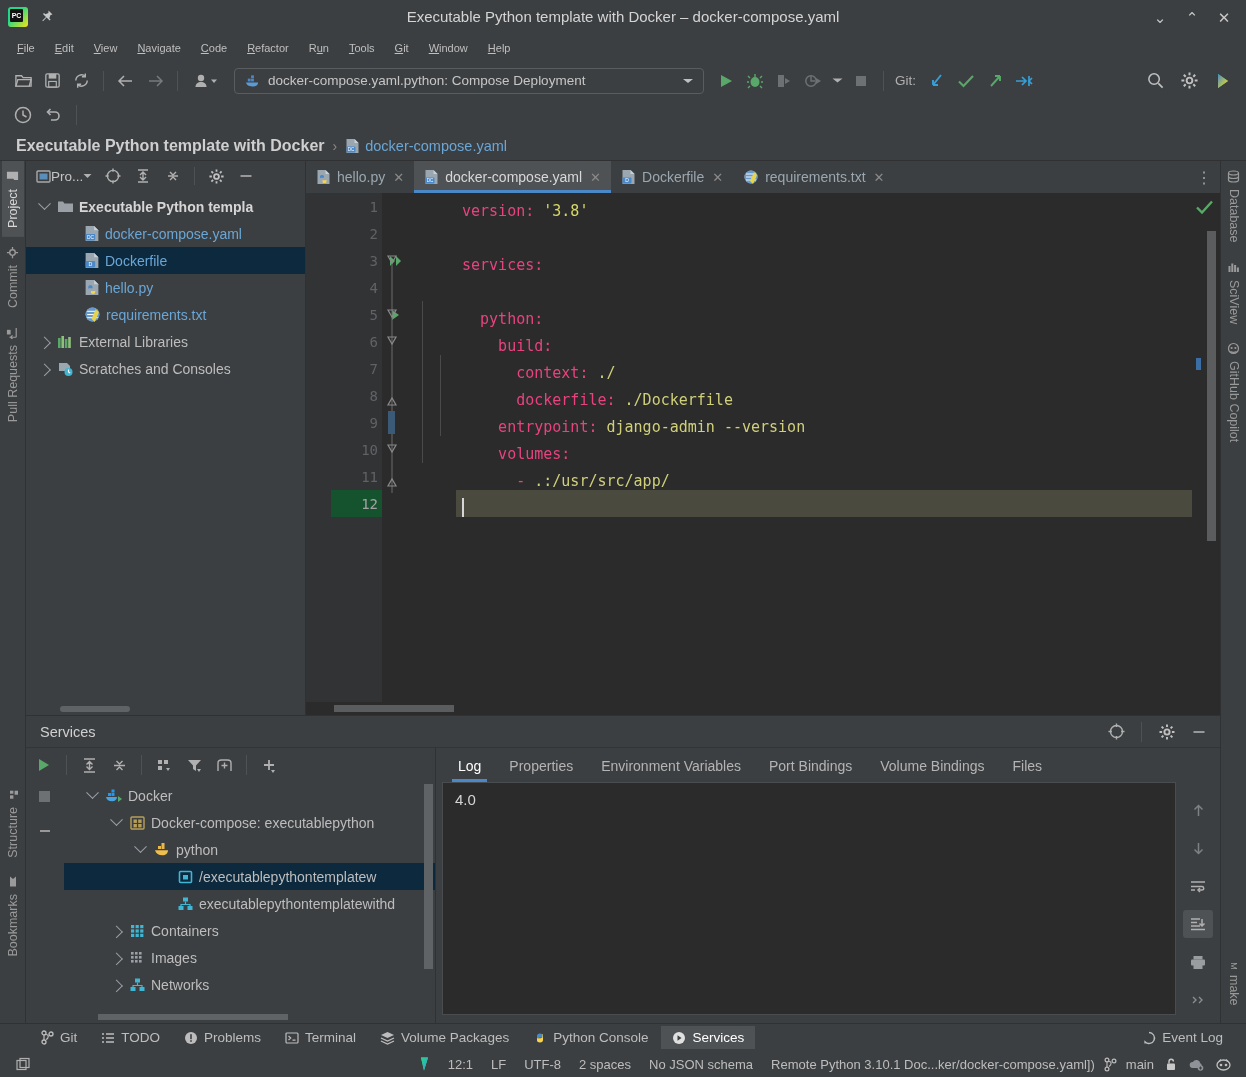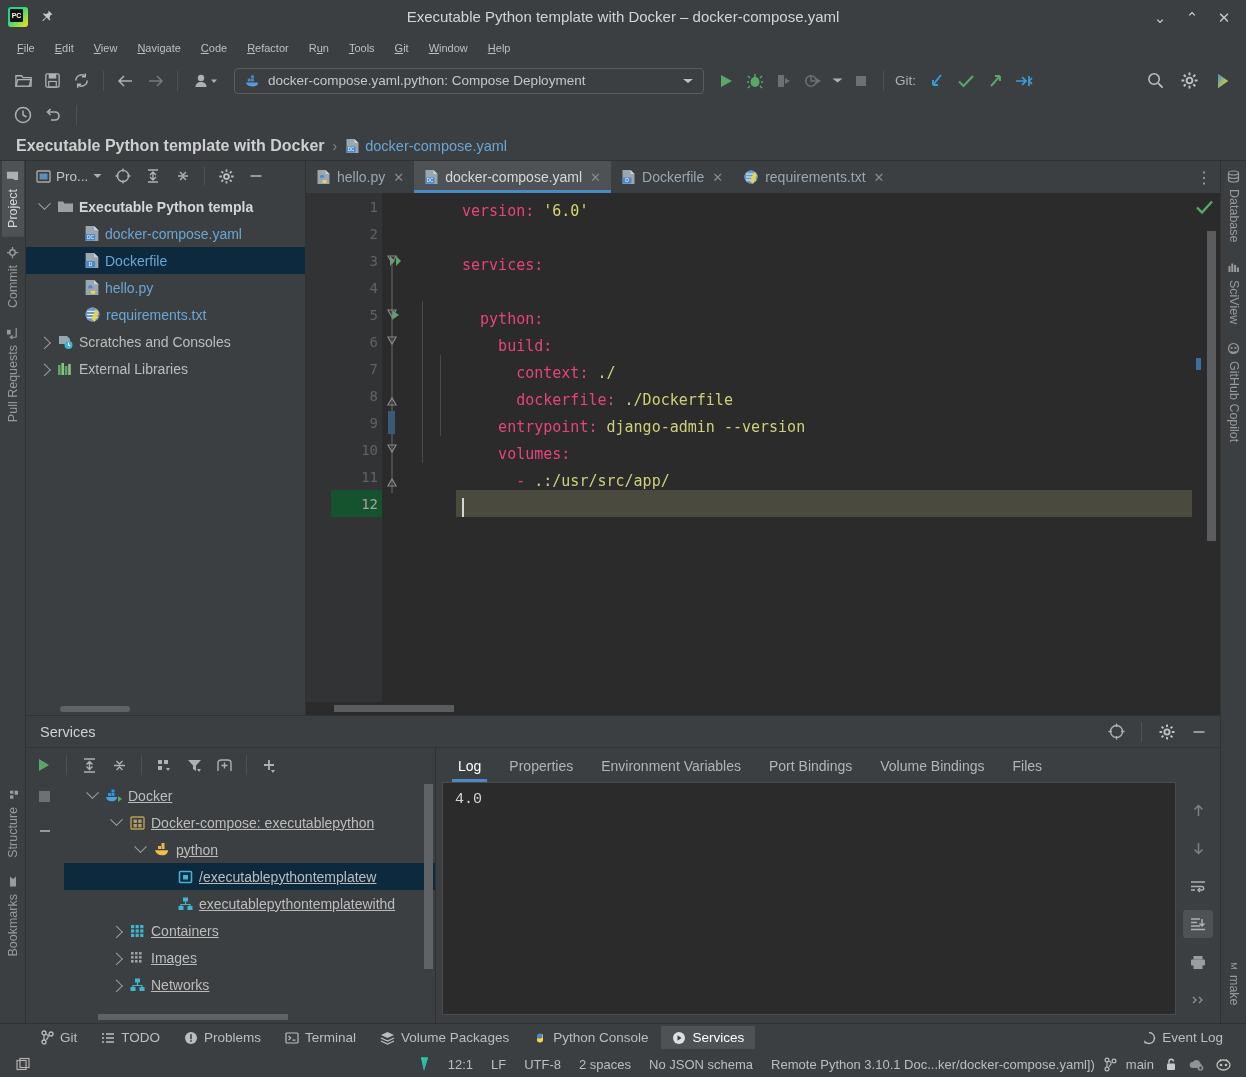--- a/index.html
+++ b/index.html
@@ -77,21 +77,21 @@
   .vtab.active { background: #4e5254; color: #d8d8d8; }
   .vtab.rot-r { writing-mode: vertical-rl; transform: none; }
 
   .workarea { flex: 1 1 auto; display: flex; flex-direction: column; min-width: 0; }
   .upper { flex: 1 1 auto; display: flex; min-height: 0; }
 
   
   .projpanel { width: 280px; background: #3c3f41; display: flex; flex-direction: column;
     flex: 0 0 280px; border-right: 1px solid #2f3133;}
   .pp-header { height: 30px; display: flex; align-items: center; gap: 4px; padding: 0 6px; }
-  .pp-title { display: flex; align-items: center; gap: 5px; font-size: 13.5px; color: #c4c4c4;
+  .pp-title { display: flex; align-items: center; font-size: 13.5px; color: #c4c4c4;
     padding: 2px 4px;}
   .pp-sep { width: 1px; height: 18px; background: #4f5254; margin: 0 4px; }
   .pp-tree { flex: 1 1 auto; overflow: hidden; padding-top: 2px; position: relative;}
   .tnode { height: 27px; display: flex; align-items: center; gap: 5px; padding-right: 4px;
     white-space: nowrap; font-size: 14px; color: #a9b3bd;}
   .tnode.sel { background: #0d293e; }
   .tw { width: 16px; display: flex; align-items: center; justify-content: center; flex: 0 0 16px;}
   .chev { width: 9px; height: 9px; border-right: 1.6px solid #9aa0a6; border-bottom: 1.6px solid #9aa0a6; }
   .chev.down { transform: rotate(45deg) translate(-2px,-2px); }
   .chev.right { transform: rotate(-45deg) translate(-1px,1px); }
@@ -152,39 +152,39 @@
   .sv-body { flex: 1 1 auto; display: flex; min-height: 0; }
 
   .sv-tree-pane { width: 410px; flex: 0 0 410px; display: flex; flex-direction: column;
     border-right: 1px solid #2f3133;}
   .sv-tb { height: 34px; display: flex; align-items: center; gap: 2px; padding-left: 4px;
     flex: 0 0 34px;}
   .sv-tb .tbtn { width: 28px; height: 26px; }
   .sv-tree-row { display: flex; flex: 1 1 auto; min-height: 0;}
   .sv-side-btns { width: 38px; flex: 0 0 38px; display: flex; flex-direction: column;
     align-items: center; padding-top: 2px; gap: 8px;}
-  .sv-tree { flex: 1 1 auto; position: relative; overflow: hidden; text-decoration: underline;}
+  .sv-tree { flex: 1 1 auto; position: relative; overflow: hidden;}
   .snode { height: 27px; display: flex; align-items: center; gap: 5px; white-space: nowrap;
     font-size: 14px; color: #bdbdbd; padding-right: 4px;}
   .snode.sel { background: #0d293e; }
   .sv-vscroll { position: absolute; right: 2px; top: 2px; width: 9px; height: 185px; background: #606365;}
   .sv-hscroll { height: 12px; position: relative; flex: 0 0 12px;}
   .sv-hscroll i { position: absolute; left: 72px; top: 3px; width: 190px; height: 6px;
     background: #606365; display: block;}
 
   .sv-detail { flex: 1 1 auto; display: flex; flex-direction: column; min-width: 0;}
   .sv-tabs { height: 34px; display: flex; align-items: flex-end; gap: 0; padding-left: 8px;
     flex: 0 0 34px;}
   .sv-tab { padding: 0 14px 8px 14px; font-size: 14px; color: #b4b4b4; position: relative; }
   .sv-tab.active { color: #ffffff; }
   .sv-tab.active::after { content:""; position:absolute; left:8px; right:8px; bottom:0; height:3px;
     background:#4a88c7;}
   .sv-log-row { flex: 1 1 auto; display: flex; min-height: 0; padding: 0 0 8px 0;}
   .sv-log { flex: 1 1 auto; background: #2b2b2b; border: 1px solid #4a4d4f;
-    font-family: Liberation Mono, monospace; font-size: 15px; color: #d4d4d4;
+    font-family: Liberation Sans, sans-serif; font-size: 15px; color: #d4d4d4;
     padding: 8px 12px; margin-left: 6px; overflow: hidden;}
   .sv-log-tools { width: 44px; flex: 0 0 44px; display: flex; flex-direction: column;
     align-items: center; gap: 10px; padding-top: 14px;}
   .logtool { width: 30px; height: 28px; display: flex; align-items: center; justify-content: center;
     border-radius: 3px;}
   .logtool.active { background: #4e5254; }
 
   
   .bottombar { height: 28px; background: #3c3f41; display: flex; align-items: center;
     flex: 0 0 28px; padding-left: 30px; gap: 2px; border-top: 1px solid #2f3133;}
@@ -551,41 +551,41 @@
               </span>
               <span class="tlabel file">requirements.txt</span>
             </div>
 
             <div class="tnode" style="padding-left:10px">
               <span class="tw">
                   <i class="chev right"></i>
                 </span>
               <span>
                 <svg width="17" height="16" viewBox="0 0 17 16">
-                    <path d="M2 2h8l3 3v5H2z" fill="#9aa7b0"></path>
-                    <circle cx="11.5" cy="11" r="4" fill="#3fb6d3"></circle>
-                    <path d="M11.5 8.6V11l1.7 1" stroke="#fff" stroke-width="1.1" fill="none"></path>
+                    <rect x="1" y="4" width="2.6" height="10" fill="#59a869"></rect>
+                    <rect x="4.4" y="2" width="2.6" height="12" fill="#8ec07c"></rect>
+                    <rect x="7.8" y="5" width="2.6" height="9" fill="#59a869"></rect>
+                    <rect x="11.2" y="3" width="2.6" height="11" fill="#8ec07c"></rect>
                   </svg>
               </span>
-              <span class="tlabel plain">Scratches and Consoles</span>
+              <span class="tlabel plain">External Libraries</span>
             </div>
 
             <div class="tnode" style="padding-left:10px">
               <span class="tw">
                   <i class="chev right"></i>
                 </span>
               <span>
                 <svg width="17" height="16" viewBox="0 0 17 16">
-                    <rect x="1" y="4" width="2.6" height="10" fill="#59a869"></rect>
-                    <rect x="4.4" y="2" width="2.6" height="12" fill="#8ec07c"></rect>
-                    <rect x="7.8" y="5" width="2.6" height="9" fill="#59a869"></rect>
-                    <rect x="11.2" y="3" width="2.6" height="11" fill="#8ec07c"></rect>
+                    <path d="M2 2h8l3 3v5H2z" fill="#9aa7b0"></path>
+                    <circle cx="11.5" cy="11" r="4" fill="#3fb6d3"></circle>
+                    <path d="M11.5 8.6V11l1.7 1" stroke="#fff" stroke-width="1.1" fill="none"></path>
                   </svg>
               </span>
-              <span class="tlabel plain">External Libraries</span>
+              <span class="tlabel plain">Scratches and Consoles</span>
             </div>
 
           </div>
           <div class="pp-hscroll">
               <i></i>
             </div>
         </div>
 
         <div class="editorwrap">
 
@@ -686,21 +686,21 @@
                   <path d="M6 212h8l-4-7z" fill="none" stroke="#8a8a8a" stroke-width="1.2"></path>
                   <path d="M6 252h8l-4 7z" fill="none" stroke="#8a8a8a" stroke-width="1.2"></path>
                   <path d="M6 293h8l-4-7z" fill="none" stroke="#8a8a8a" stroke-width="1.2"></path>
                   <rect x="6" y="218" width="7" height="23" fill="#3a5a78"></rect>
                 </svg>
               </div>
               <div class="indentguide" style="left:40px;top:108px;height:162px"></div>
               <div class="indentguide" style="left:58px;top:162px;height:81px"></div>
 
               <div style="padding-left:74px">
-                <div class="cline"><span class="k">version:</span><span class="punct"> </span><span class="s">'6.0'</span></div>
+                <div class="cline"><span class="k">version:</span><span class="punct"> </span><span class="s">'3.8'</span></div>
                 <div class="cline"></div>
                 <div class="cline"><span class="k">services:</span></div>
                 <div class="cline"></div>
                 <div class="cline"><span class="k">  python:</span></div>
                 <div class="cline"><span class="k">    build:</span></div>
                 <div class="cline"><span class="k">      context:</span><span class="punct"> </span><span class="v">./</span></div>
                 <div class="cline"><span class="k">      dockerfile:</span><span class="punct"> </span><span class="v">./Dockerfile</span></div>
                 <div class="cline"><span class="k">    entrypoint:</span><span class="punct"> </span><span class="v">django-admin --version</span></div>
                 <div class="cline"><span class="k">    volumes:</span></div>
                 <div class="cline"><span class="k">      - </span><span class="v">.:/usr/src/app/</span></div>

